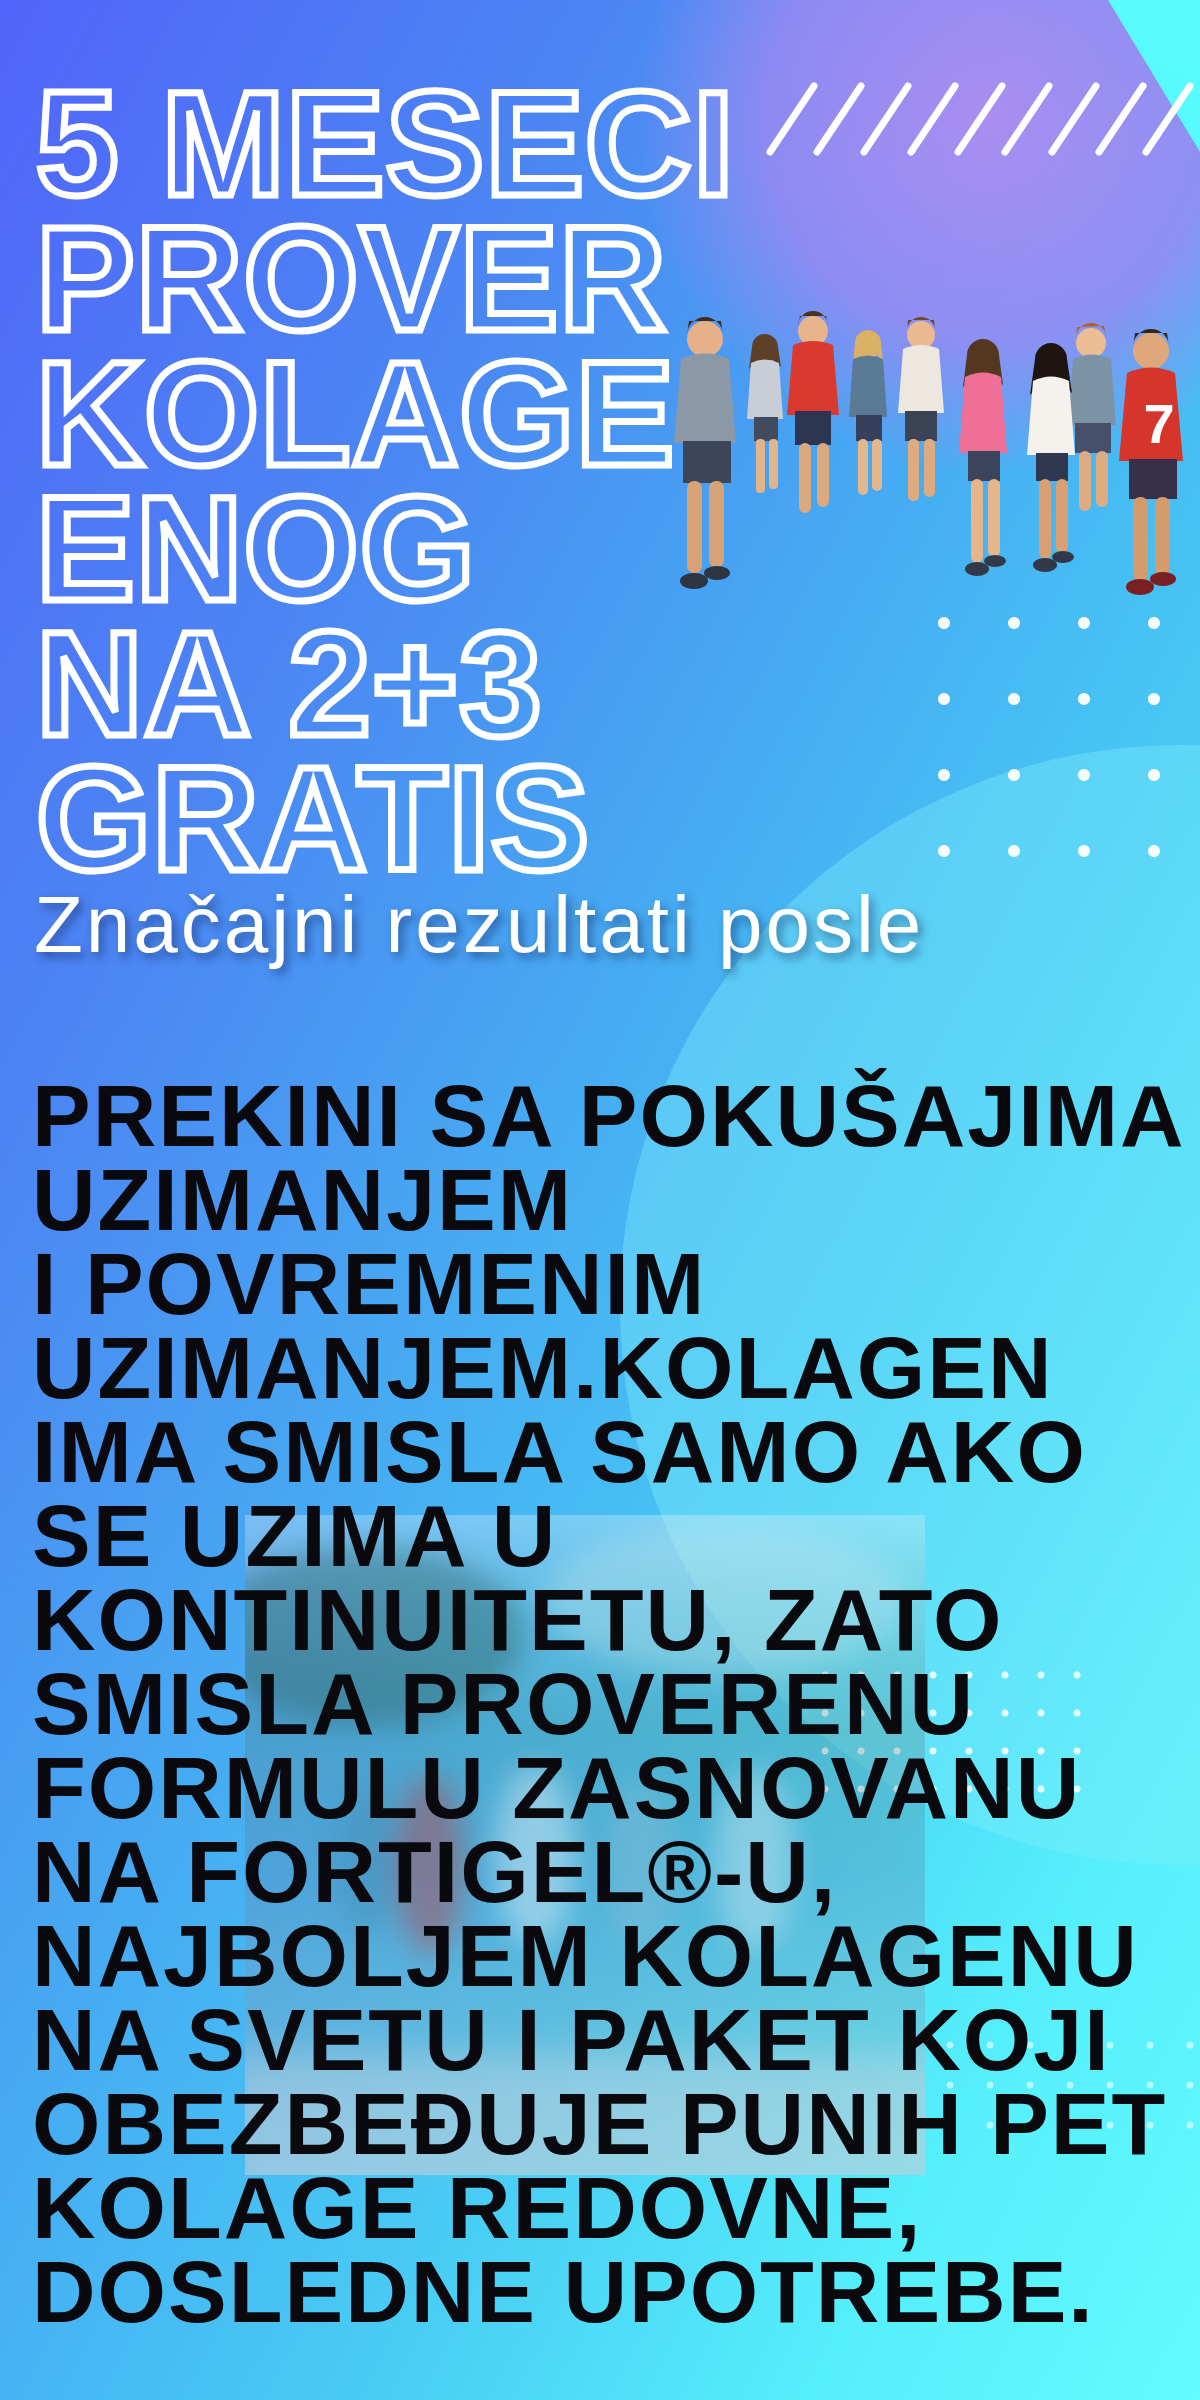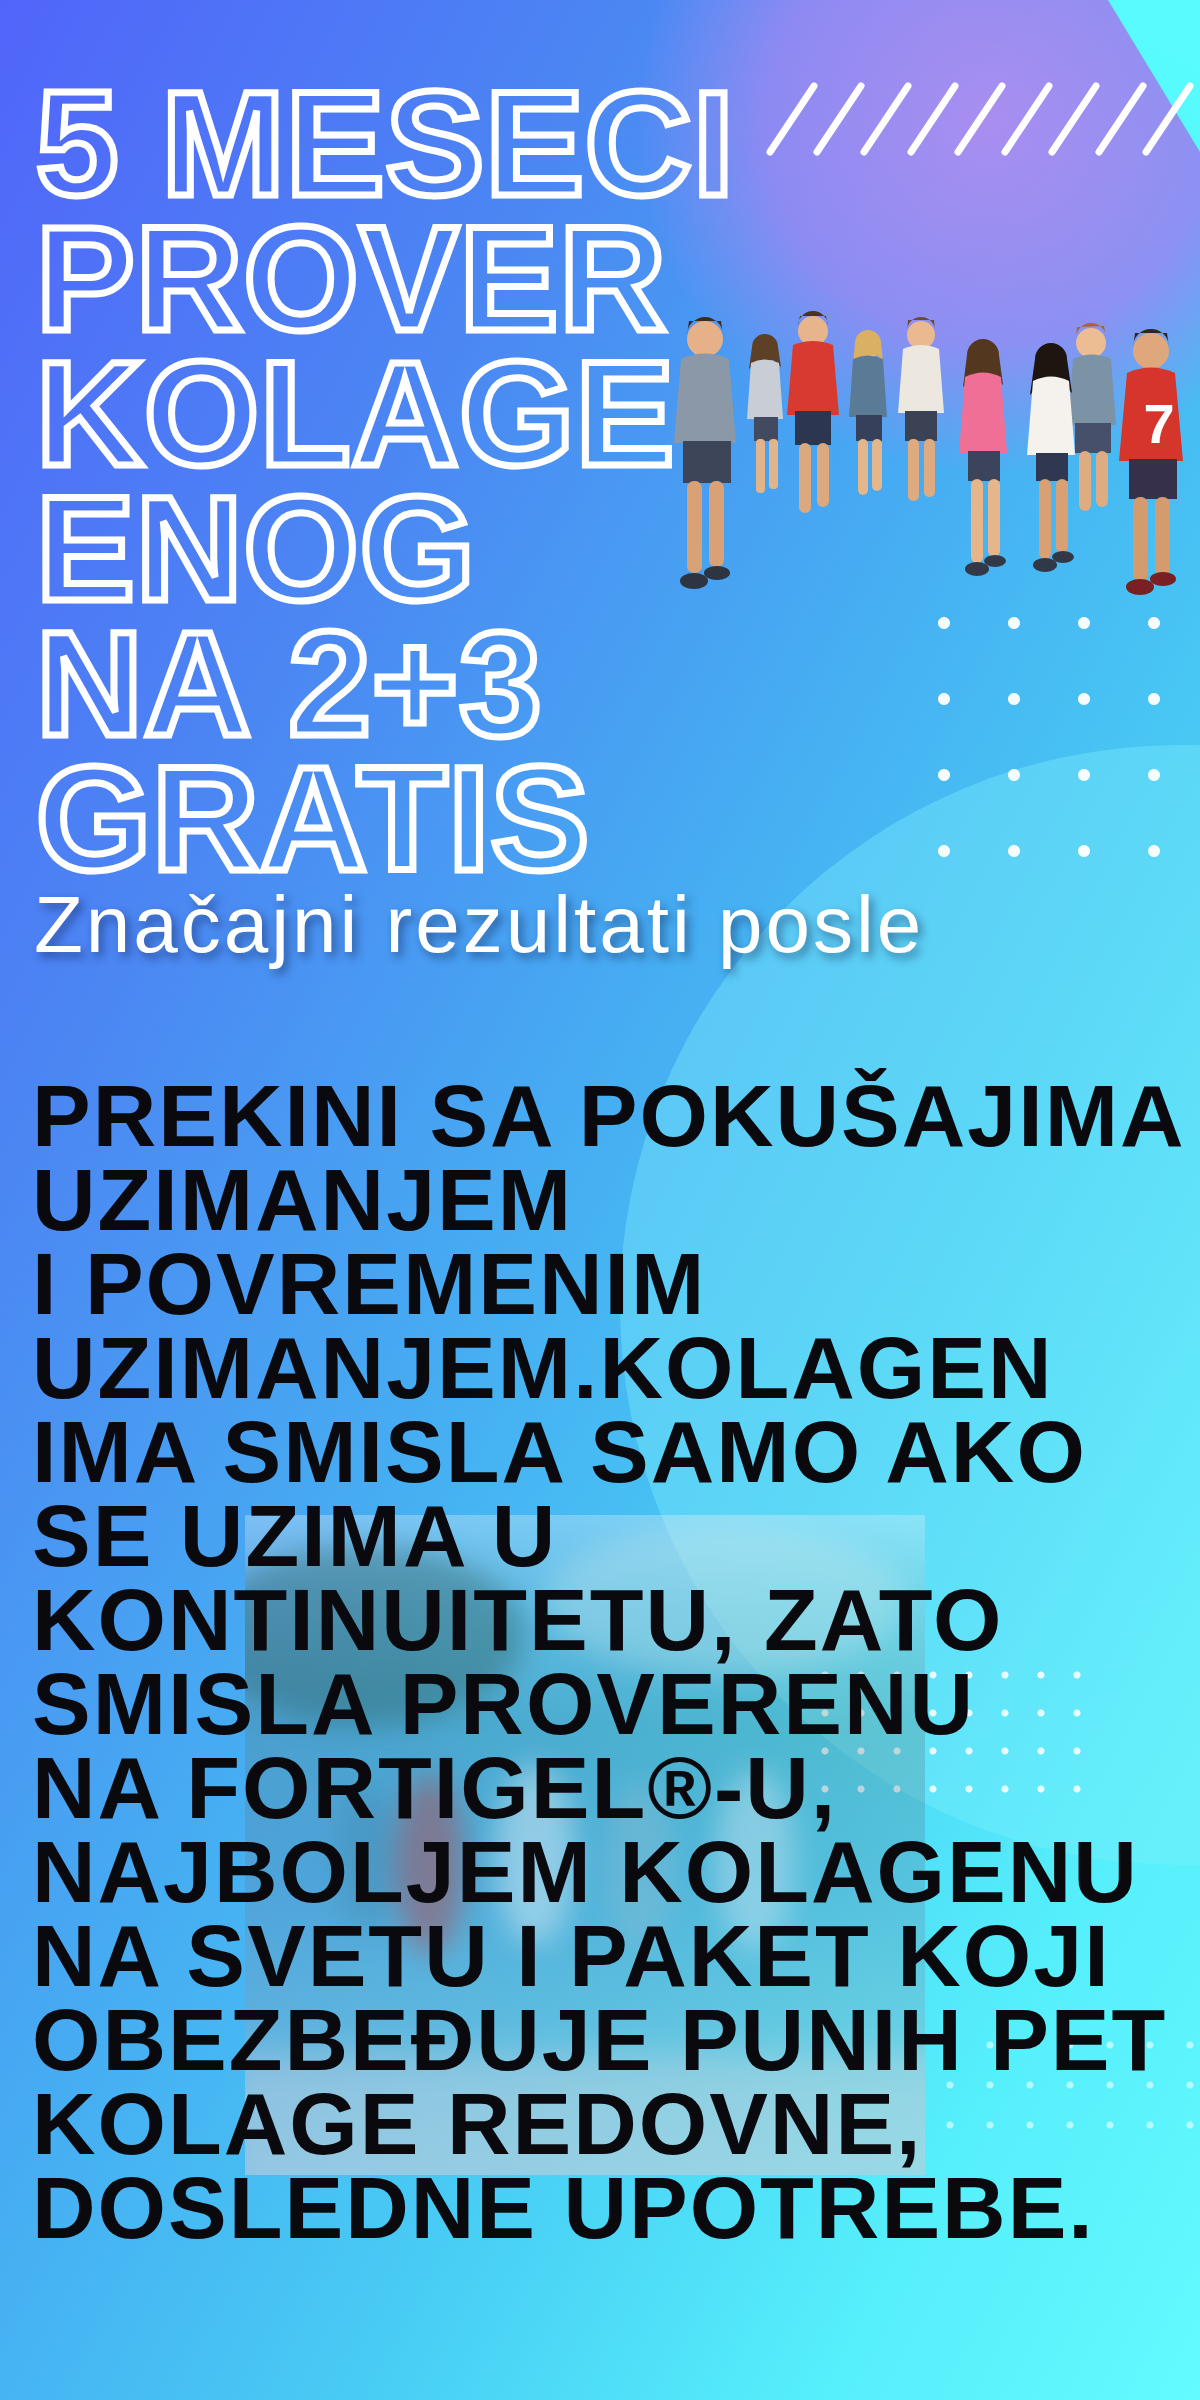--- a/index.html
+++ b/index.html
@@ -185,20 +185,21 @@
 
   <div class="abs bodycopy">
       <div class="body-line">PREKINI SA POKUŠAJIMA</div>
       <div class="body-line">UZIMANJEM</div>
       <div class="body-line">I POVREMENIM</div>
       <div class="body-line">UZIMANJEM.KOLAGEN</div>
       <div class="body-line">IMA SMISLA SAMO AKO</div>
       <div class="body-line">SE UZIMA U</div>
       <div class="body-line">KONTINUITETU, ZATO</div>
       <div class="body-line">SMISLA PROVERENU</div>
+      <div class="body-line">FORMULU ZASNOVANU</div>
       <div class="body-line">NA FORTIGEL®-U,</div>
       <div class="body-line">NAJBOLJEM KOLAGENU</div>
       <div class="body-line">NA SVETU I PAKET KOJI</div>
       <div class="body-line">OBEZBEĐUJE PUNIH PET</div>
       <div class="body-line">KOLAGE REDOVNE,</div>
       <div class="body-line">DOSLEDNE UPOTREBE.</div>
     </div>
 
 </div>
 

